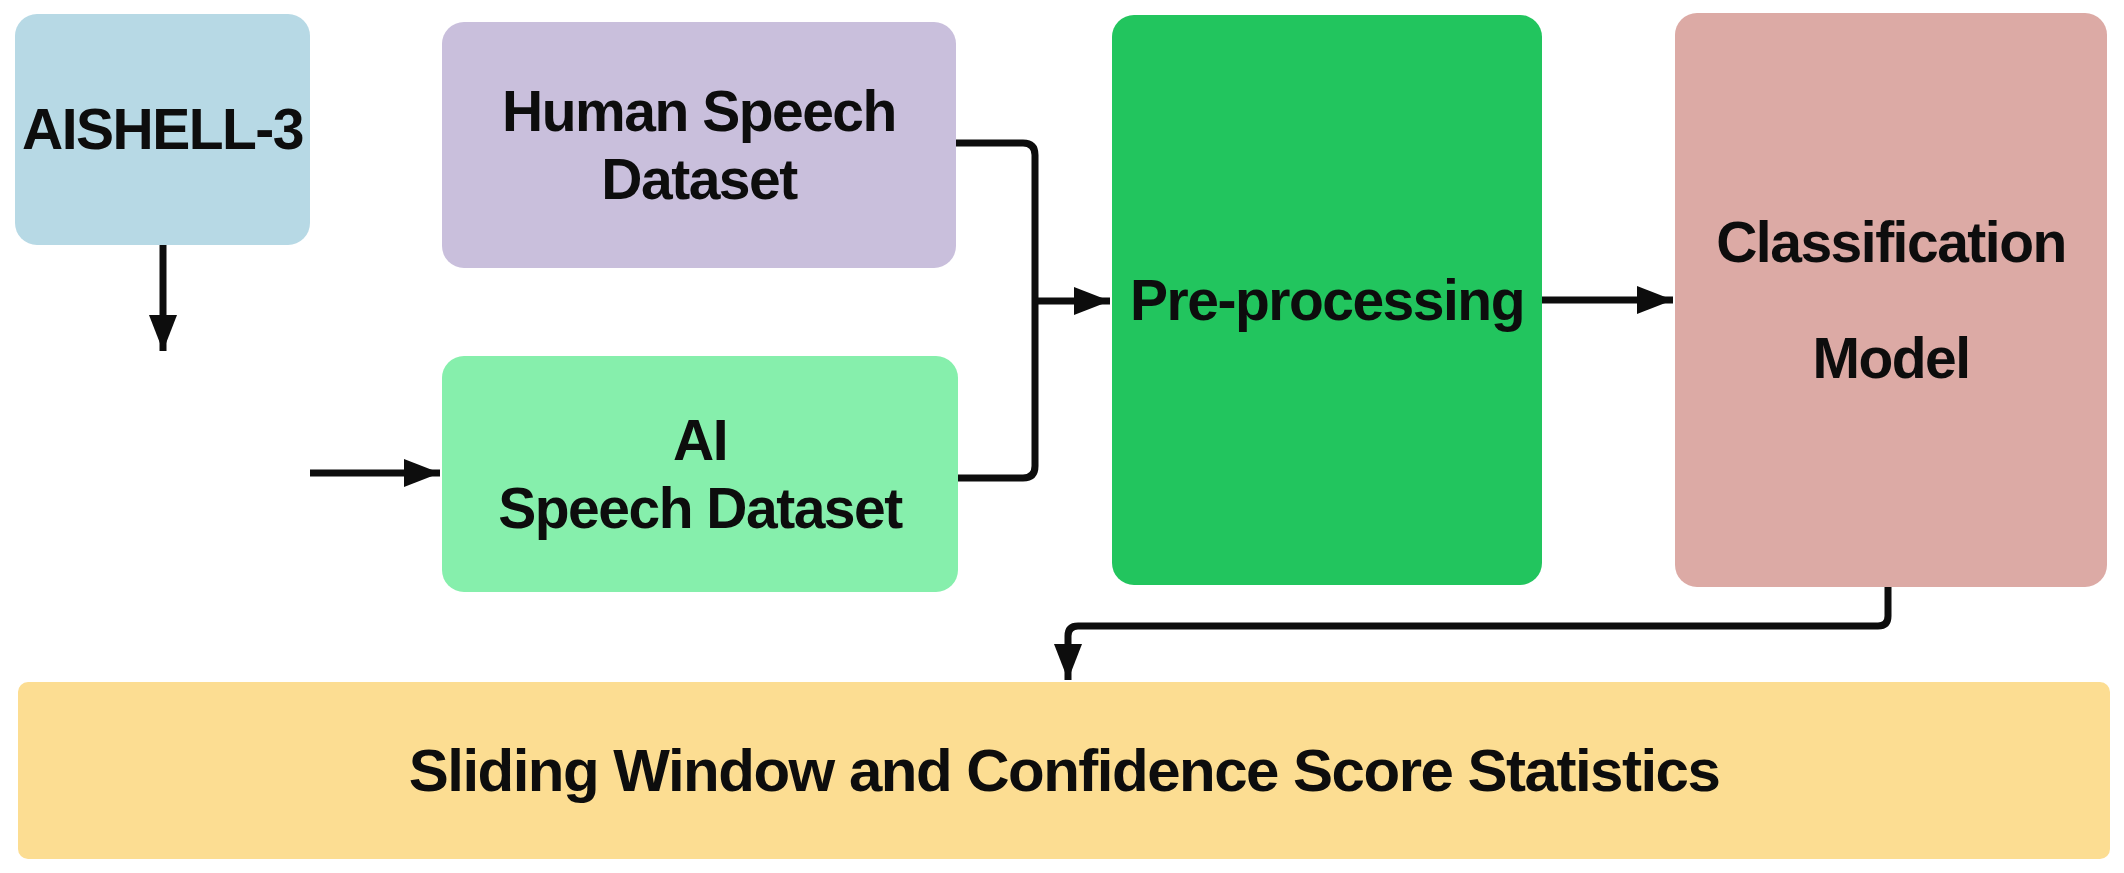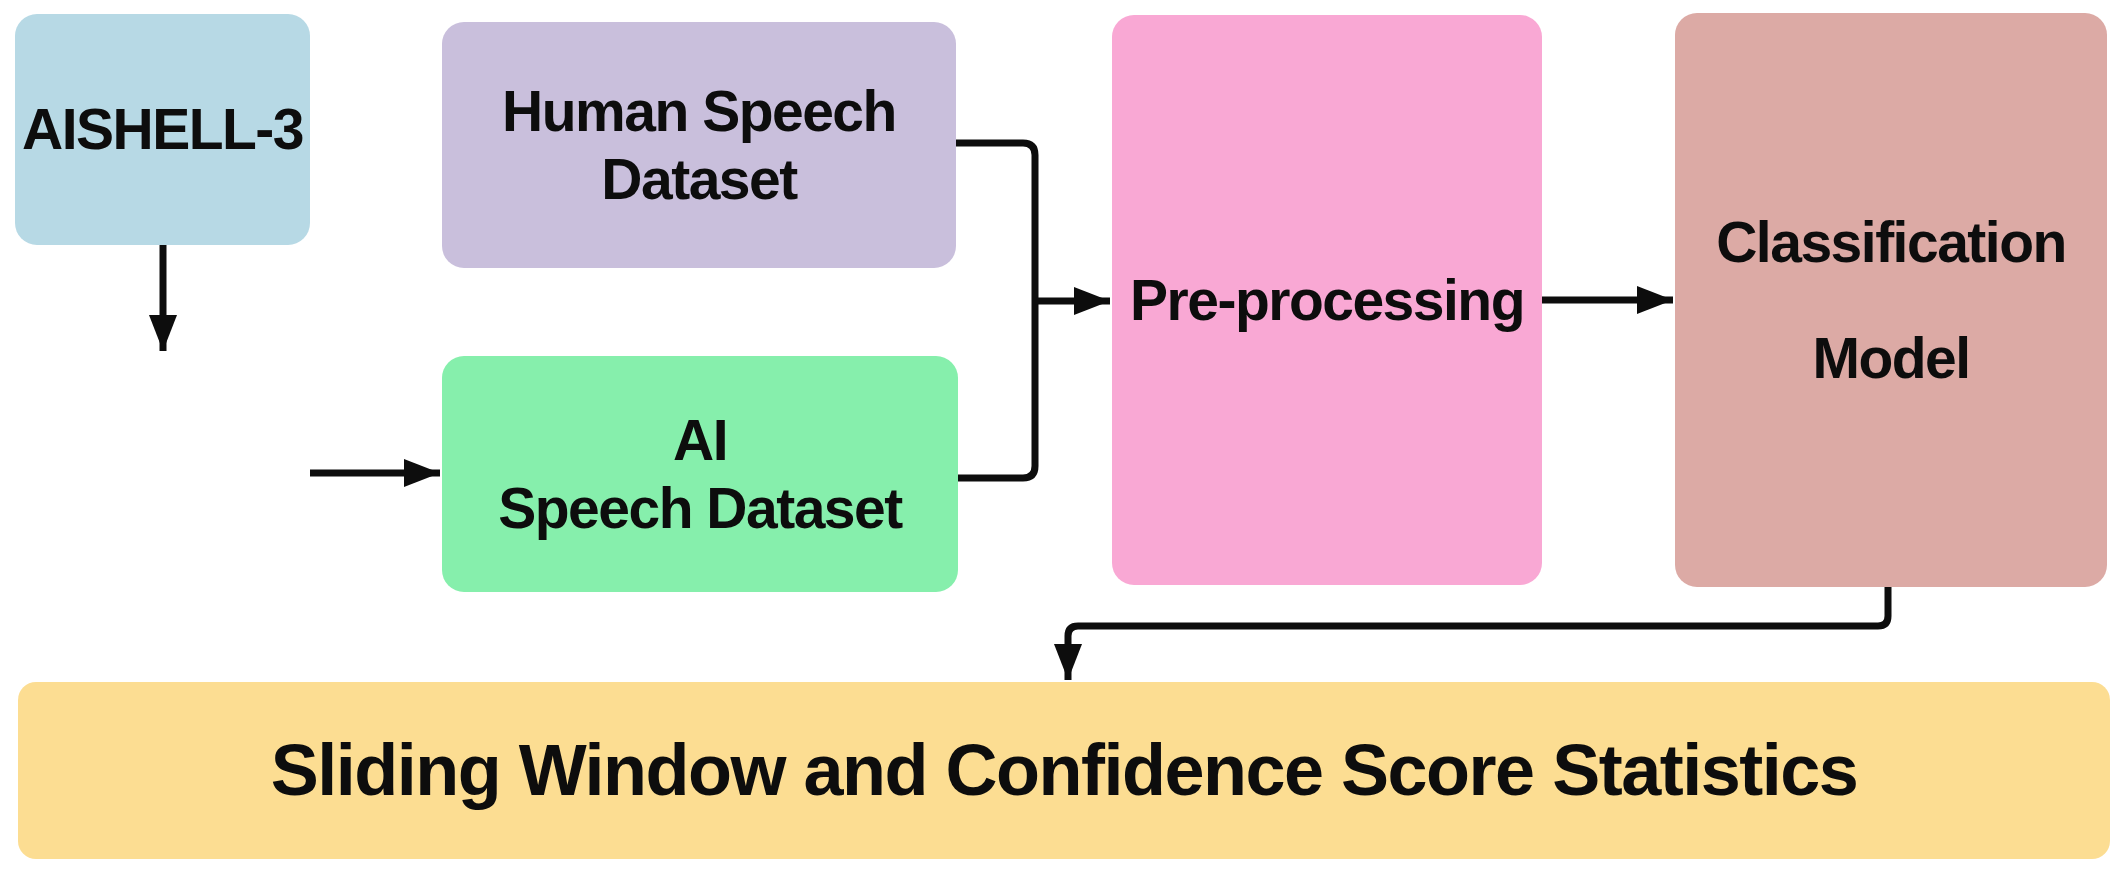--- a/index.html
+++ b/index.html
@@ -8,21 +8,21 @@
     position:relative; width:2124px; height:873px; background:#ffffff;
     font-family:"Liberation Sans", sans-serif; color:#0d0d0d; overflow:hidden;
   }
   .node {
     position:absolute; border-radius:22px;
     display:flex; flex-direction:column; align-items:center; justify-content:center;
     text-align:center; font-weight:700; font-size:57px; line-height:1.2;
     letter-spacing:-1.5px; color:#0d0d0d;
   }
   .node span { display:block; }
-  .banner { border-radius:18px; font-size:72px; }
+  .banner { border-radius:10px; font-size:60px; }
   
   #n-aishell3 { left:15px;   top:14px;  width:295px;  height:231px; }
   #n-human    { left:442px;  top:14px;  width:514px;  height:246px; }
   #n-xtts     { left:16px;   top:355px; width:294px;  height:233px; }
   #n-ai       { left:442px;  top:356px; width:516px;  height:236px; }
   #n-pre      { left:1112px; top:15px;  width:430px;  height:570px; }
   #n-cls      { left:1675px; top:13px;  width:432px;  height:574px; }
   #n-sliding  { left:18px;   top:682px; width:2092px; height:177px; }
   #connectors { position:absolute; left:0; top:0; width:2124px; height:873px; pointer-events:none; }
   #connectors path.edge {
@@ -56,21 +56,21 @@
     <span>Human Speech</span>
     <span>Dataset</span>
   </div>
 
 
   <div class="node" id="n-ai" style="background: #86efac;">
     <span>AI</span>
     <span>Speech Dataset</span>
   </div>
 
-  <div class="node" id="n-pre" style="background: #f9a8d4; align-items: center;">
+  <div class="node" id="n-pre" style="background: #22c55e; align-items: center;">
     <span>Pre-processing</span>
   </div>
 
   <div class="node" id="n-cls" style="background: rgb(220, 170, 165); gap: 48px;">
     <span>Classification</span>
     <span>Model</span>
   </div>
 
   <div class="node banner" id="n-sliding" style="background: rgb(252, 221, 146);">
     <span>Sliding Window and Confidence Score Statistics</span>

